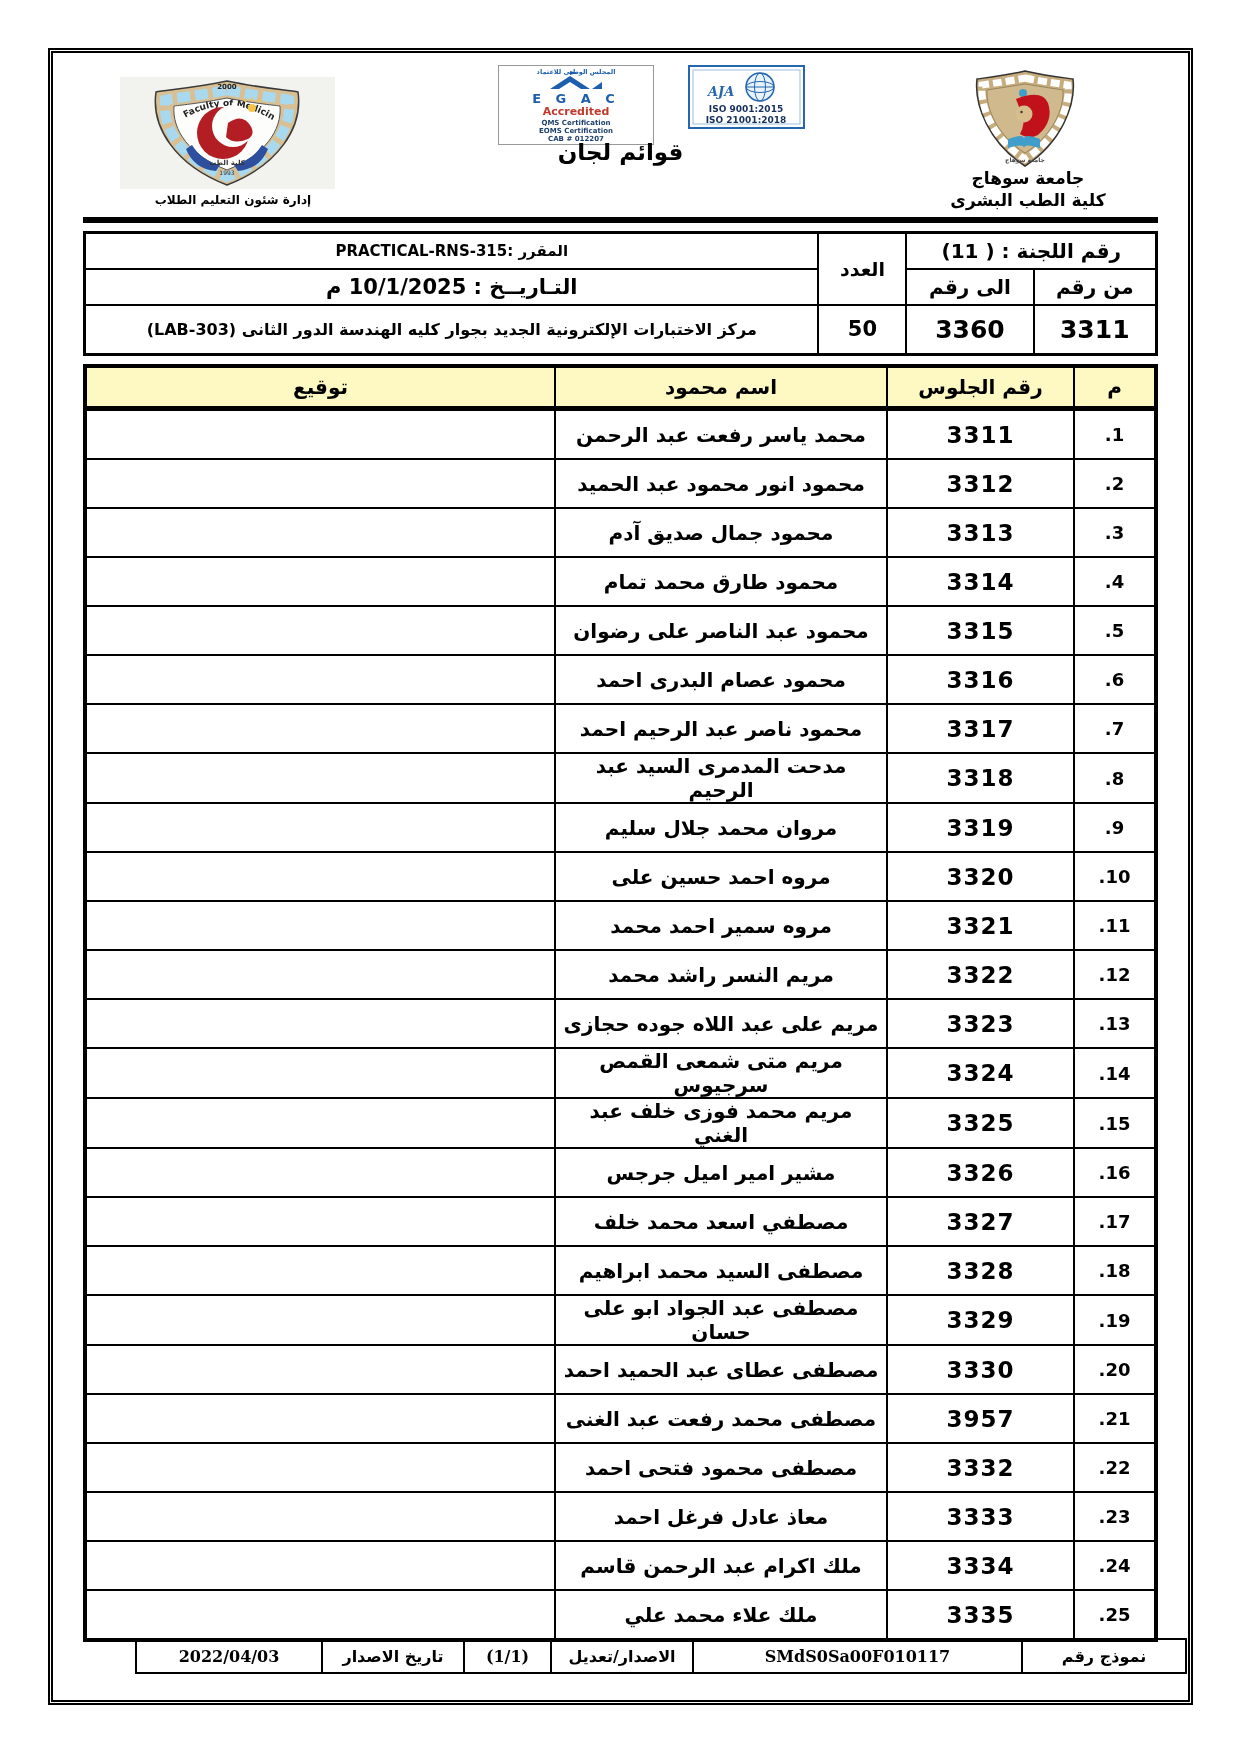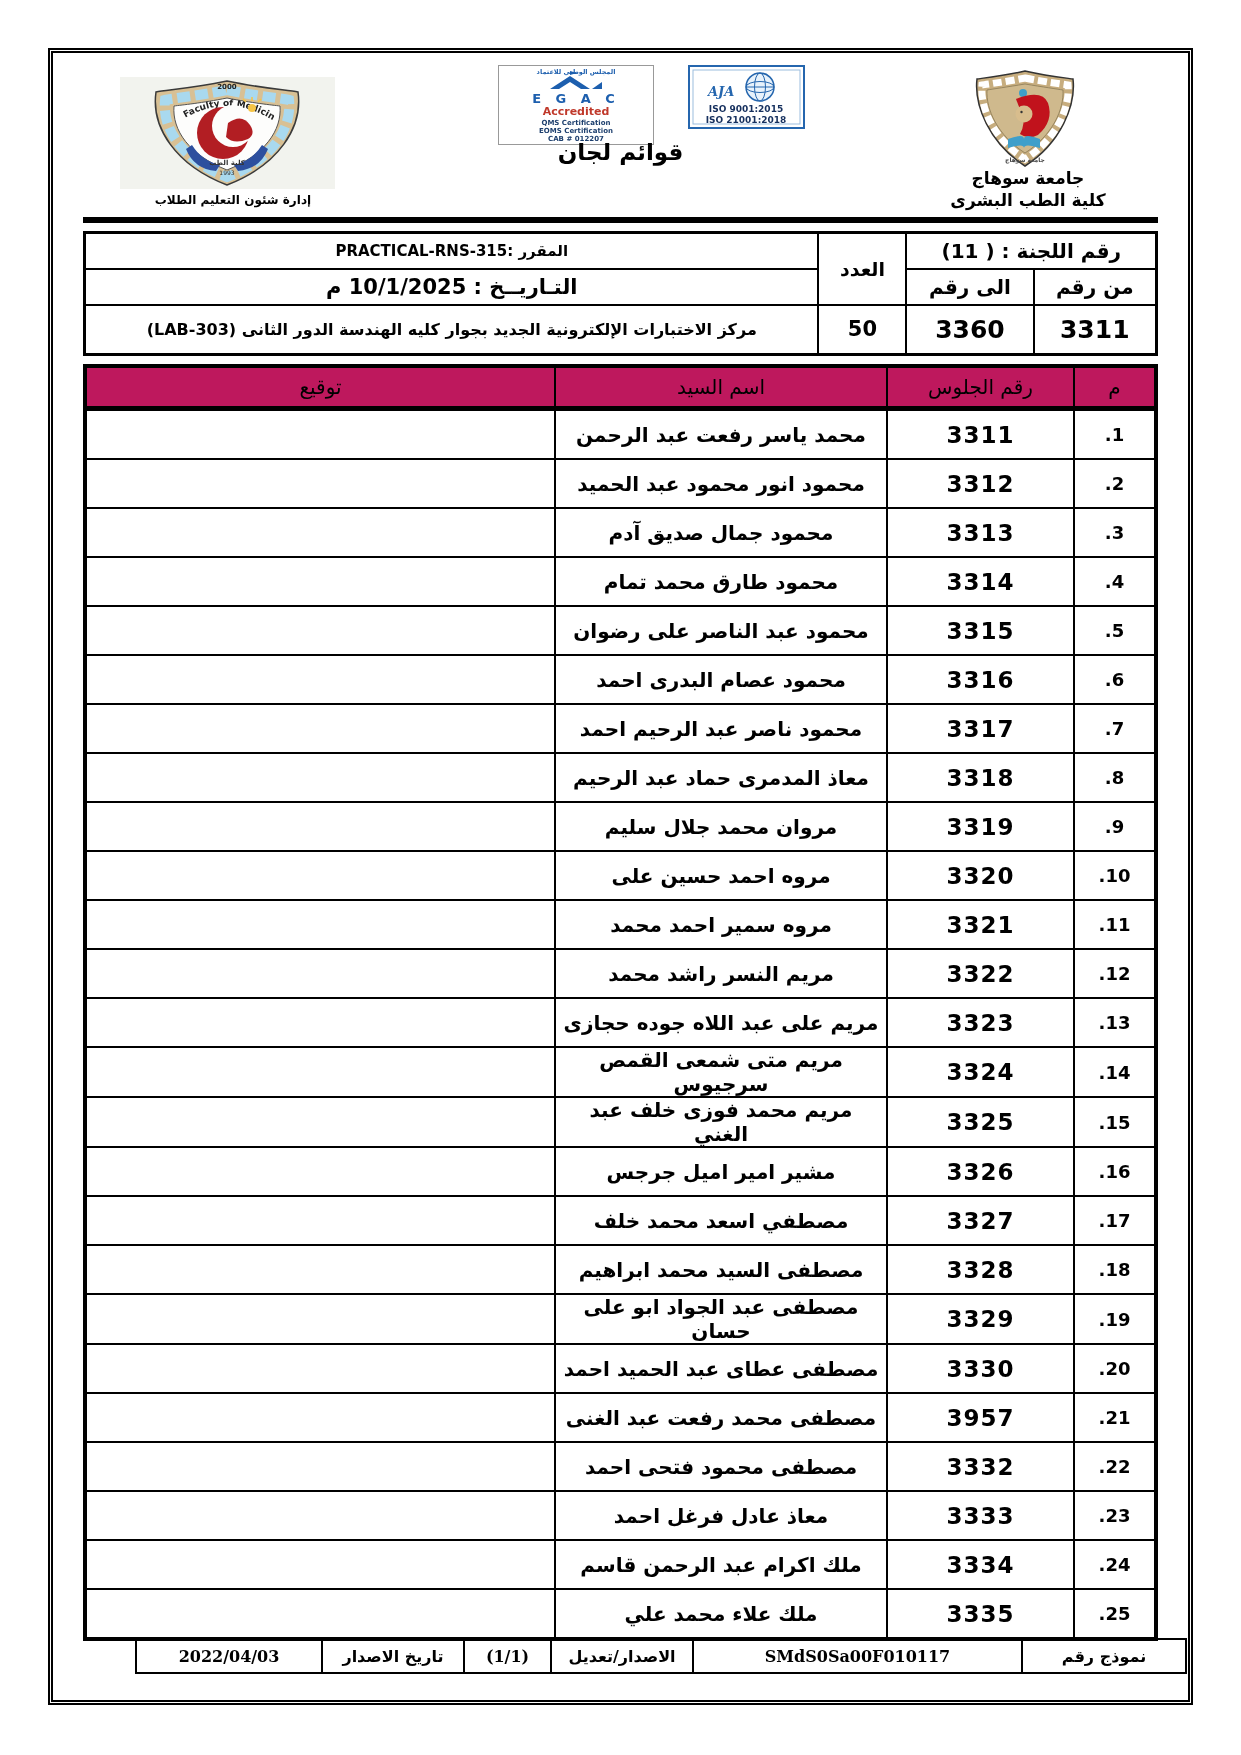--- a/index.html
+++ b/index.html
@@ -30,21 +30,21 @@
   .cell-committee{font-size:20px;}
   .cell-count-label{font-size:19px;}
   .cell-course{font-size:15px;}
   .cell-date{font-size:21px;}
   .cell-range-label{font-size:20px;}
   .cell-range-value{font-size:25px;}
   .cell-count-value{font-size:21px;}
   .cell-location{font-size:16px;}
 
   .students{border:4px solid #000;direction:rtl;}
-  .students th{background:#be185d;border:2px solid #000;border-bottom:5px solid #000;height:38px;font-size:20px;font-weight:normal;}
+  .students th{background:#fef9c3;border:2px solid #000;border-bottom:5px solid #000;height:38px;font-size:20px;font-weight:bold;}
   .students td{border:2px solid #000;height:47px;font-weight:bold;}
   .col-index{width:82px;}
   .col-seat{width:187px;}
   .col-name{width:332px;}
   .col-sign{width:auto;}
   td.col-index{font-size:18px;}
   td.col-seat{font-size:23px;letter-spacing:1px;}
   td.col-name{font-size:20px;}
 
   .footer-wrap{position:absolute;left:82px;bottom:26px;width:990px;}
@@ -167,21 +167,21 @@
       <colgroup>
           <col class="col-index">
           <col class="col-seat">
           <col class="col-name">
           <col class="col-sign">
         </colgroup>
       <thead>
         <tr>
           <th>م</th>
           <th>رقم الجلوس</th>
-          <th>اسم السيد</th>
+          <th>اسم محمود</th>
           <th>توقيع</th>
         </tr>
       </thead>
       <tbody>
           <tr>
             <td class="col-index" dir="ltr">.1</td>
             <td class="col-seat" dir="ltr">3311</td>
             <td class="col-name" dir="rtl">محمد ياسر رفعت عبد الرحمن</td>
             <td class="col-sign"></td>
           </tr>
@@ -217,21 +217,21 @@
           </tr>
           <tr>
             <td class="col-index" dir="ltr">.7</td>
             <td class="col-seat" dir="ltr">3317</td>
             <td class="col-name" dir="rtl">محمود ناصر عبد الرحيم احمد</td>
             <td class="col-sign"></td>
           </tr>
           <tr>
             <td class="col-index" dir="ltr">.8</td>
             <td class="col-seat" dir="ltr">3318</td>
-            <td class="col-name" dir="rtl">معاذ المدمرى حماد عبد الرحيم</td>
+            <td class="col-name" dir="rtl">مدحت المدمرى السيد عبد الرحيم</td>
             <td class="col-sign"></td>
           </tr>
           <tr>
             <td class="col-index" dir="ltr">.9</td>
             <td class="col-seat" dir="ltr">3319</td>
             <td class="col-name" dir="rtl">مروان محمد جلال سليم</td>
             <td class="col-sign"></td>
           </tr>
           <tr>
             <td class="col-index" dir="ltr">.10</td>

